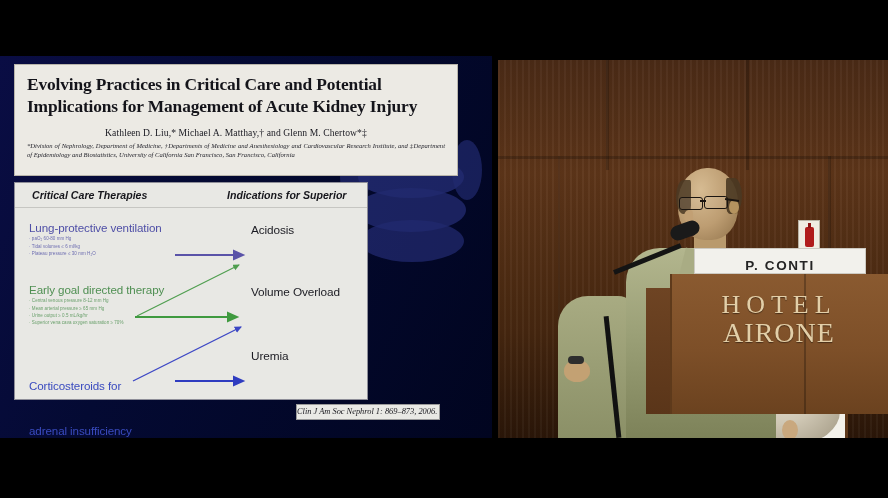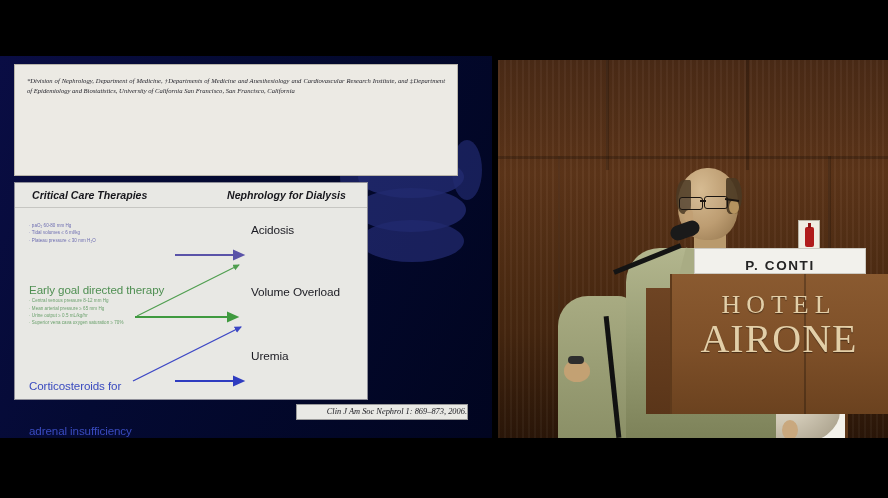--- a/index.html
+++ b/index.html
@@ -47,24 +47,24 @@
   .bullets{padding:0;margin:1px 0 0 0;}
   .b-purple li{color:#6b6bb0;}
   .b-green li{color:#6aa06c;}
   .b-blue li{color:#5f6dc9;}
 
   .indication{position:absolute;left:236px;font-size:11.8px;color:#1b1b22;
     letter-spacing:-.1px;}
 
   .arrows{position:absolute;left:0;top:24px;width:354px;height:192px;}
 
-  .cite{position:absolute;left:296px;top:348px;width:172px;height:16px;
+  .cite{position:absolute;left:296px;top:348px;width:144px;height:16px;
     background:#e9e9e5;border:1px solid #9a9a9a;box-sizing:border-box;
     font-family:"Liberation Serif",serif;font-style:italic;font-size:8.4px;
-    color:#16161c;text-align:right;line-height:14px;}
+    color:#16161c;text-align:left;line-height:14px;}
 
   
   .video-panel{position:absolute;left:498px;top:60px;width:390px;height:378px;
     background:linear-gradient(180deg,#4a2a16 0%,#5d3519 30%,#45260f 72%,#2a1608 100%);
     overflow:hidden;}
   .wood-seam{position:absolute;background:rgba(0,0,0,.20);}
   .wood-sheen{position:absolute;top:0;height:100%;width:100%;
     background:repeating-linear-gradient(90deg,
       rgba(255,255,255,.035) 0px,rgba(255,255,255,.035) 2px,
       rgba(0,0,0,.03) 2px,rgba(0,0,0,.03) 6px);}
@@ -124,21 +124,21 @@
     background:linear-gradient(180deg,#8a5a30 0%,#7d4f28 55%,#6b421f 100%);
     border-left:2px solid #5e3a1b;}
   .podium-side{position:absolute;left:148px;top:228px;width:26px;height:126px;
     background:linear-gradient(180deg,#6e4423 0%,#5a3519 100%);}
   .podium-seam{position:absolute;left:306px;top:214px;width:2px;height:140px;
     background:rgba(0,0,0,.25);}
   .logo{position:absolute;left:186px;top:232px;width:190px;
     font-family:"Liberation Serif",serif;color:#e3cfa8;text-align:center;
     text-shadow:0 1px 1px rgba(0,0,0,.45);}
   .logo-hotel{font-size:26px;letter-spacing:6px;line-height:1;}
-  .logo-airone{font-size:40px;letter-spacing:1px;line-height:1;margin-top:1px;}
+  .logo-airone{font-size:28px;letter-spacing:1px;line-height:1;margin-top:1px;}
 
   .fire-sign{position:absolute;left:300px;top:160px;width:22px;height:34px;
     background:#f0ece2;border:1px solid #b9b3a5;box-sizing:border-box;
     display:flex;align-items:center;justify-content:center;}
   .fire-body{width:9px;height:20px;border-radius:2px;background:#b01b1b;position:relative;}
   .fire-top{position:absolute;left:3px;top:-4px;width:3px;height:5px;background:#8e1515;}
 
   .doorframe{position:absolute;left:216px;top:298px;width:128px;height:80px;
     background:#f3f1ea;border-left:3px solid #5c3719;border-right:3px solid #5c3719;}
   .door-blue{position:absolute;left:0;top:0;width:100%;height:18px;background:#3e7ec2;}
@@ -173,32 +173,35 @@
       <div class="mm" style="left:20px;top:66px;width:106px;height:42px;opacity:.85;"></div>
       <div class="mm" style="left:18px;top:98px;width:110px;height:44px;opacity:.8;"></div>
       <div class="mm" style="left:22px;top:130px;width:104px;height:42px;opacity:.75;"></div>
       <div class="mm" style="left:2px;top:54px;width:30px;height:64px;opacity:.7;"></div>
       <div class="mm" style="left:114px;top:50px;width:30px;height:60px;opacity:.7;"></div>
       <div style="position:absolute;left:28px;top:40px;width:88px;height:13px;
                   background:#5a63c4;transform:rotate(32deg);opacity:.85;"></div>
     </div>
 
     <div class="title-card">
+      <div class="title-main">Evolving Practices in Critical Care and Potential Implications for Management of Acute Kidney Injury</div>
+      <div class="authors">Kathleen D. Liu,* Michael A. Matthay,† and Glenn M. Chertow*‡</div>
       <div class="affil">*Division of Nephrology, Department of Medicine, †Departments of Medicine and Anesthesiology and Cardiovascular Research Institute, and ‡Department of Epidemiology and Biostatistics, University of California San Francisco, San Francisco, California</div>
     </div>
 
     <div class="diagram-card">
       <div class="diag-head">
         <span class="h-left">Critical Care Therapies</span>
-        <span class="h-right">Nephrology for Dialysis</span>
+        <span class="h-right">Indications for Superior</span>
       </div>
 
       <div class="rowgroup">
 
         <div class="therapy" style="top:14px;">
+          <div class="t-title t-purple">Lung-protective ventilation</div>
           <ul class="bullets b-purple">
             <li>· paO₂ 60-80 mm Hg</li>
             <li>· Tidal volumes ≤ 6 ml/kg</li>
             <li>· Plateau pressure ≤ 30 mm H₂O</li>
           </ul>
         </div>
 
         <div class="therapy" style="top:76px;">
           <div class="t-title t-green">Early goal directed therapy</div>
           <ul class="bullets b-green">

